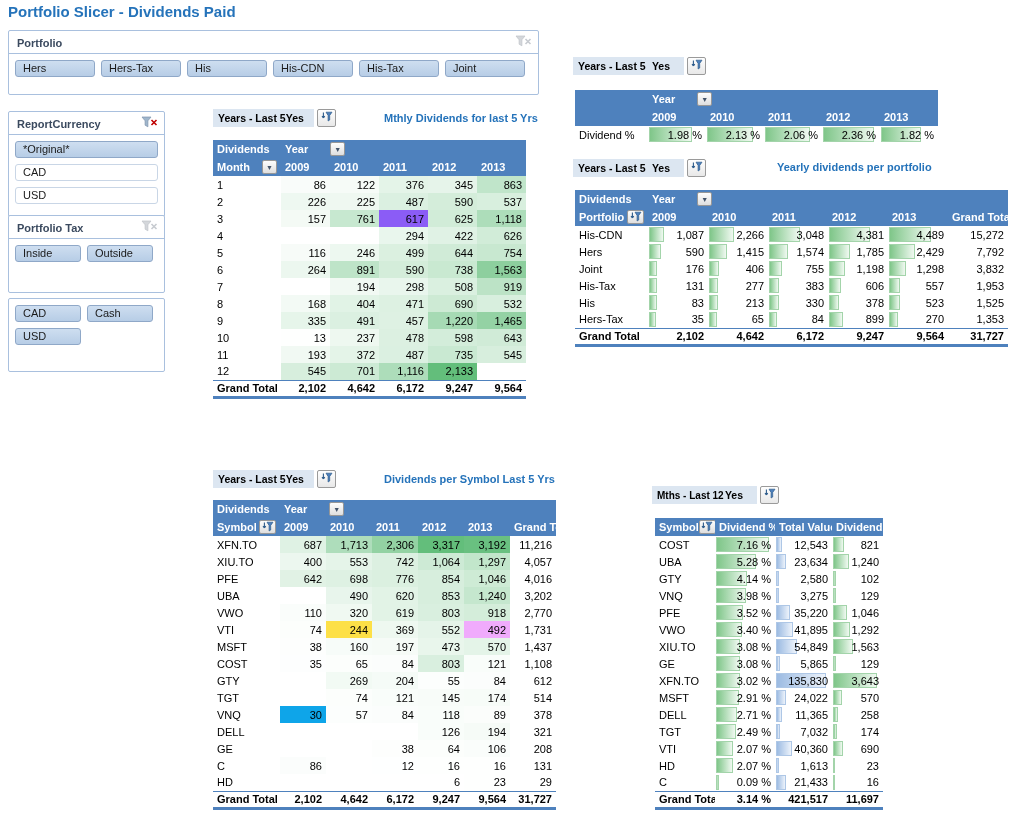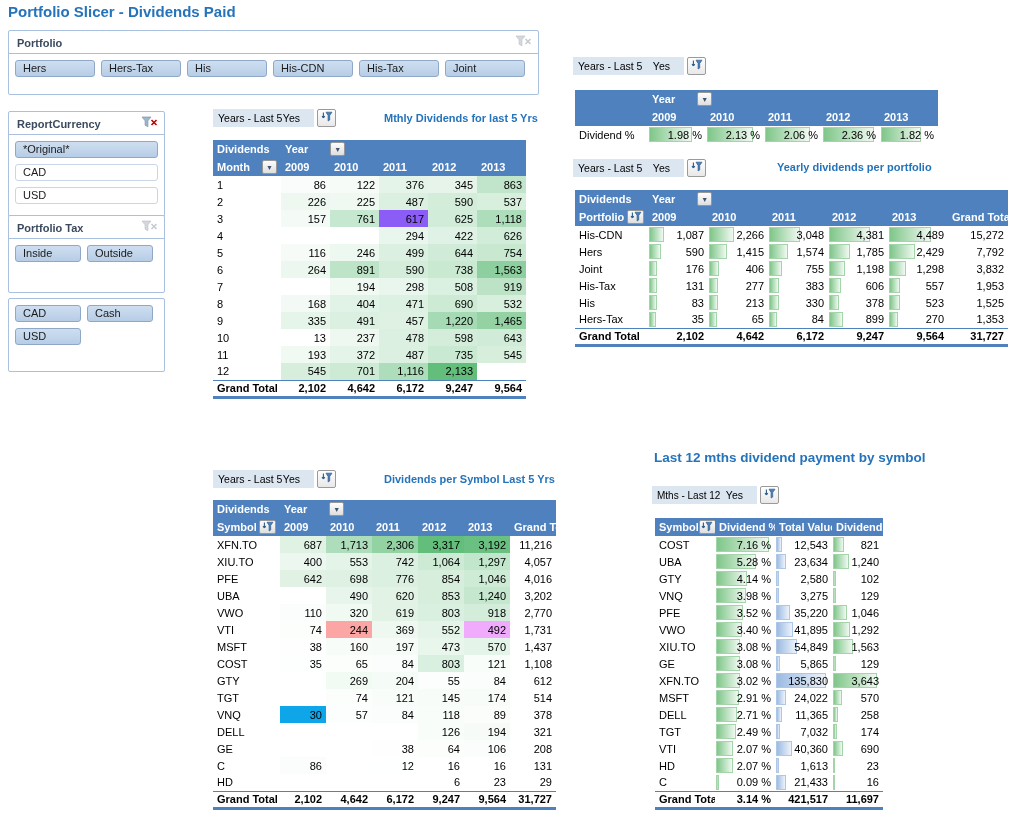--- a/index.html
+++ b/index.html
@@ -16,21 +16,21 @@
   .slicer-title{font-size:11px;font-weight:bold;color:#3B4A5F;white-space:nowrap;}
   .clearbtn{border:none;background:transparent;padding:0;width:18px;height:15px;cursor:pointer;}
   .slicer-items{padding:6px 6px 4px 6px;display:flex;flex-wrap:wrap;gap:6px;align-content:flex-start;}
   .slicer-btn{font-size:11px;color:#1a1a1a;border-radius:3px;border:1px solid #8FA8C8;
               background:linear-gradient(#CEDEF0,#B7CDE6);height:17px;line-height:15px;
               box-sizing:border-box;text-align:left;padding:0 7px;white-space:nowrap;overflow:hidden;}
   .slicer-btn.unsel{background:#fff;border-color:#C9D6E6;}
   .w80{width:80px;} .w66{width:66px;} .wfull{width:100%;}
 
   
-  .filterbar{position:absolute;display:flex;align-items:center;}
+  .filterbar{position:absolute;display:flex;align-items:center;font-weight:bold;}
   .filterbox{background:#DCE6F1;height:18px;display:flex;align-items:center;
              justify-content:space-between;font-size:10.5px;padding:0 14px 0 5px;box-sizing:border-box;}
   .filterbox .flabel{white-space:nowrap;}
   .filterbox .fval{white-space:nowrap;}
   .funnelbtn{margin-left:3px;width:19px;height:18px;box-sizing:border-box;border:1px solid #9A9A9A;
              border-radius:2px;background:linear-gradient(#FEFEFE,#E8E8E8);padding:0;text-align:center;}
 
   
   table.pivot{position:absolute;border-collapse:collapse;table-layout:fixed;font-size:11px;}
   table.pivot th{background:#4E81BD;color:#fff;text-align:left;font-weight:bold;
@@ -163,21 +163,20 @@
     </div>
     <button class="funnelbtn"><svg width="12" height="12" viewBox="0 0 12 12">
           <path d="M5 1.2h6L8.7 4.4V9L7.1 10V4.4z" fill="#4E81BD" stroke="#2F5D8C" stroke-width="0.7"></path>
           <path d="M2.4 1.6v5.2 M2.4 6.8 L1 5.1 M2.4 6.8 L3.8 5.1" stroke="#2F5D8C" stroke-width="1.1" fill="none"></path>
         </svg></button>
   </div>
 
   <div class="sectitle" style="left:384px;top:112px;">Mthly Dividends for last 5 Yrs</div>
   <div class="sectitle" style="left:777px;top:161px;">Yearly dividends per portfolio</div>
   <div class="sectitle" style="left:384px;top:473px;">Dividends per Symbol Last 5 Yrs</div>
-  <div class="bigtitle" style="left:654px;top:450px;">Last 12 mths dividend payment by symbol</div>
 
   <div id="mount-monthly">
       <table class="pivot" style="left: 213px; top: 140px; width: 313px;">
         <thead>
           <tr>
             <th style="width: 68px;"><span>Dividends</span></th>
             <th colspan="5">
               <div class="thflex" style="justify-content: flex-start;">
                 <span style="margin-right:22px">Year</span>
                 <button class="ddbtn">▼</button>
@@ -508,21 +507,21 @@
             <td style="background: rgb(250, 253, 251);"><span class="val">110</span></td>
             <td style="background: rgb(240, 249, 242);"><span class="val">320</span></td>
             <td style="background: rgb(226, 243, 230);"><span class="val">619</span></td>
             <td style="background: rgb(217, 239, 223);"><span class="val">803</span></td>
             <td style="background: rgb(212, 237, 218);"><span class="val">918</span></td>
             <td><span class="val">2,770</span></td>
           </tr>
           <tr>
             <td class="rlabel"><span class="val">VTI</span></td>
             <td style="background: rgb(252, 254, 252);"><span class="val">74</span></td>
-            <td style="background: #fca5a5;"><span class="val">244</span></td>
+            <td style="background: #fde047;"><span class="val">244</span></td>
             <td style="background: rgb(238, 248, 240);"><span class="val">369</span></td>
             <td style="background: rgb(229, 244, 233);"><span class="val">552</span></td>
             <td style="background: #f0abfc;"><span class="val">492</span></td>
             <td><span class="val">1,731</span></td>
           </tr>
           <tr>
             <td class="rlabel"><span class="val">MSFT</span></td>
             <td style="background: rgb(253, 254, 253);"><span class="val">38</span></td>
             <td style="background: rgb(247, 252, 249);"><span class="val">160</span></td>
             <td style="background: rgb(246, 251, 247);"><span class="val">197</span></td>

